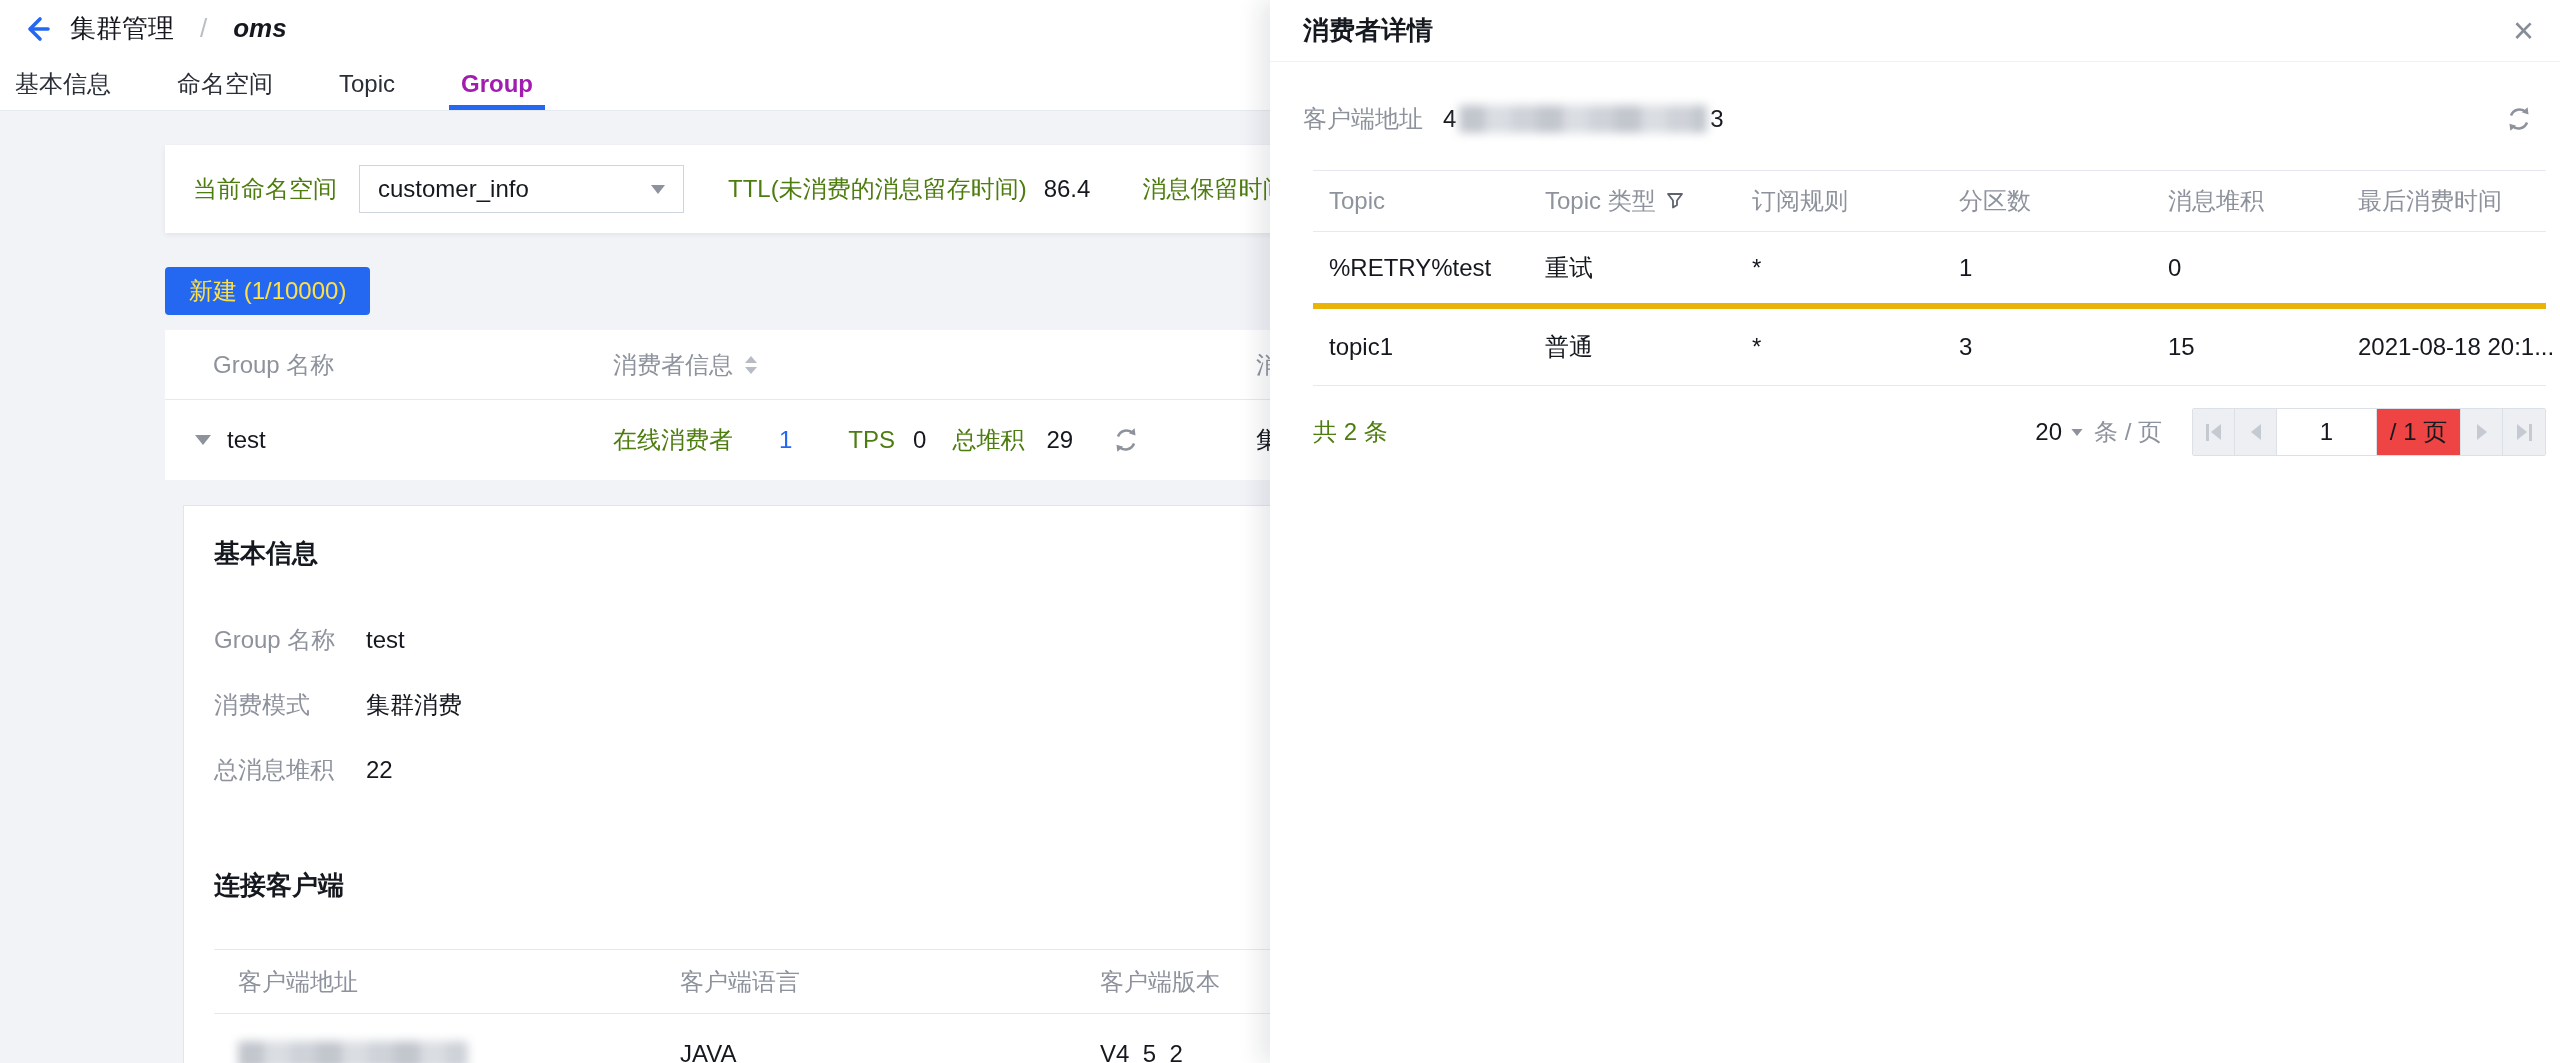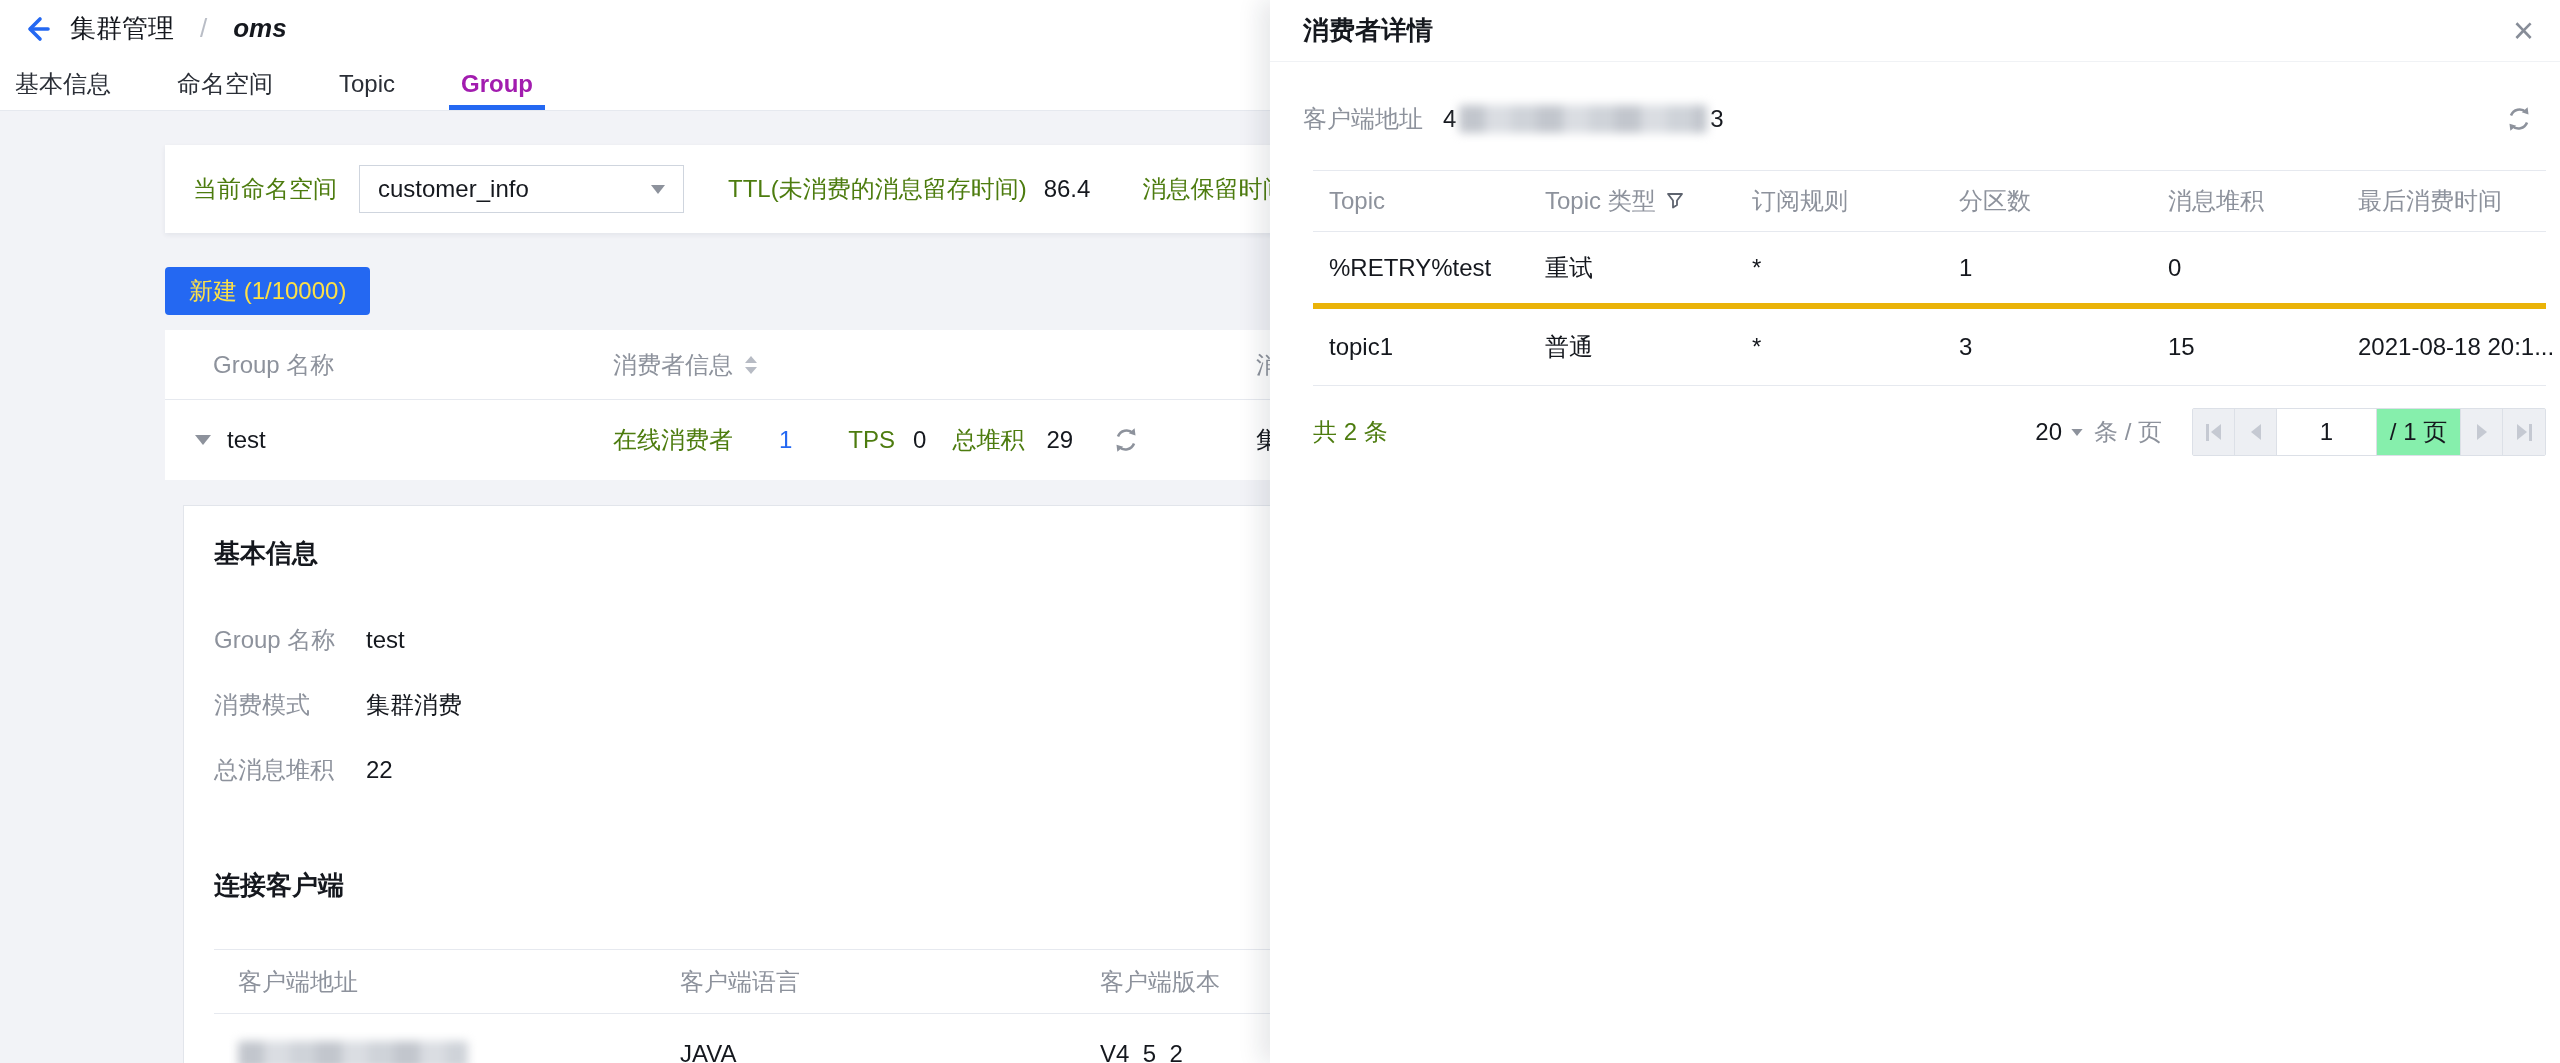--- a/index.html
+++ b/index.html
@@ -138,21 +138,21 @@
   .pg-btn:last-child { border-right:none; }
   .tri-l { width:0;height:0;border-top:8px solid transparent;border-bottom:8px solid transparent;border-right:10px solid #c5c9d2; }
   .tri-r { width:0;height:0;border-top:8px solid transparent;border-bottom:8px solid transparent;border-left:10px solid #c5c9d2; }
   .bar   { width:3px; height:17px; background:#c5c9d2; }
   .pg-input {
     width:100px; border:none; border-right:1px solid #dce0e7; text-align:center;
     font-size:24px; font-family:inherit; color:#15181e; background:#fff;
   }
   .pg-total {
     width:84px; display:flex; align-items:center; justify-content:center;
-    background:#86efac; border-right:1px solid #dce0e7;
+    background:#ef4444; border-right:1px solid #dce0e7;
   }
 
   .clip-text { white-space:nowrap; }
 </style>
 </head>
 <body>
 
 <div class="main-header">
   <span class="back-btn">
     <svg width="34" height="34" viewBox="0 0 34 34">

